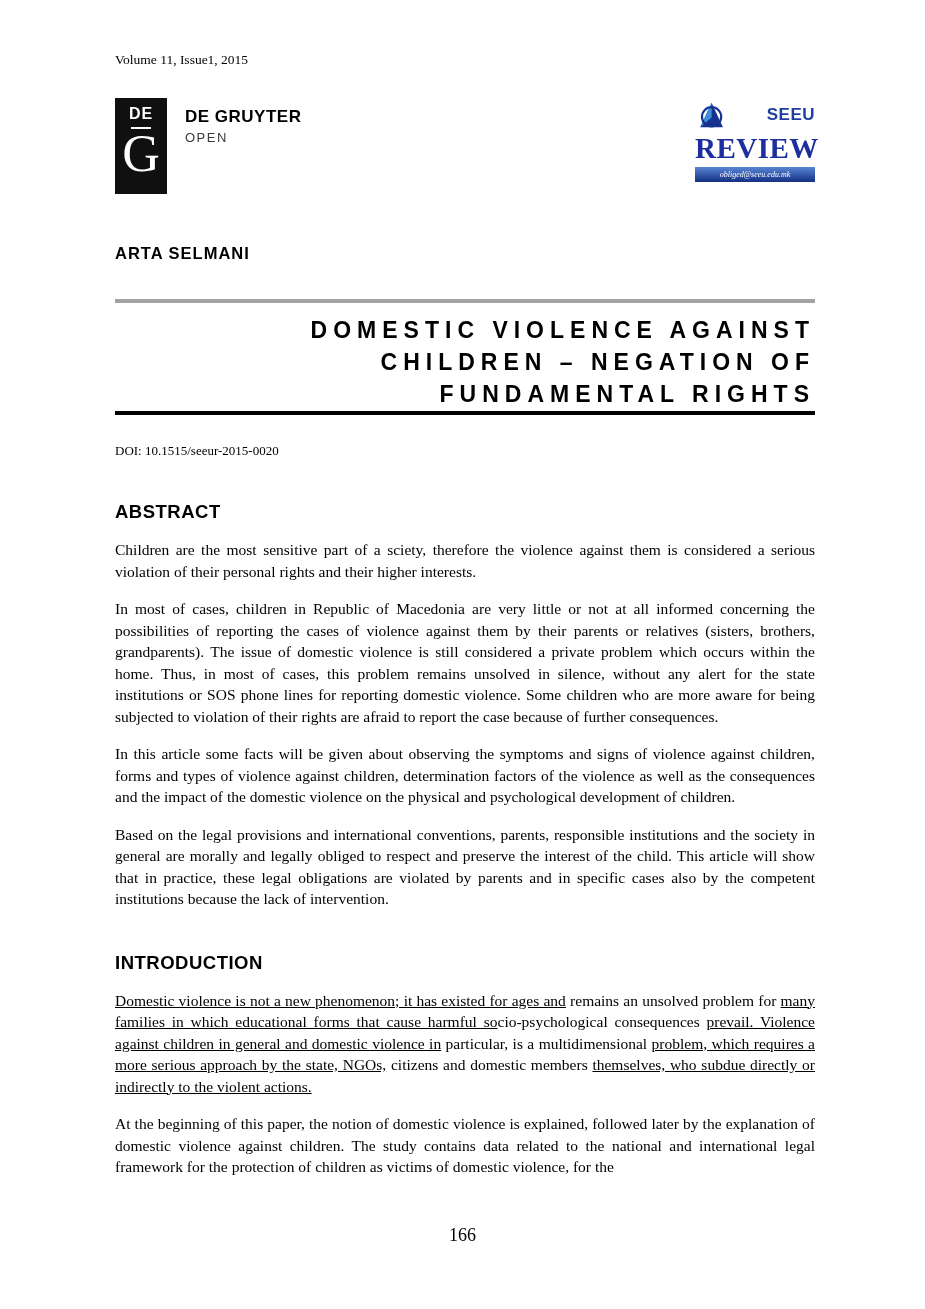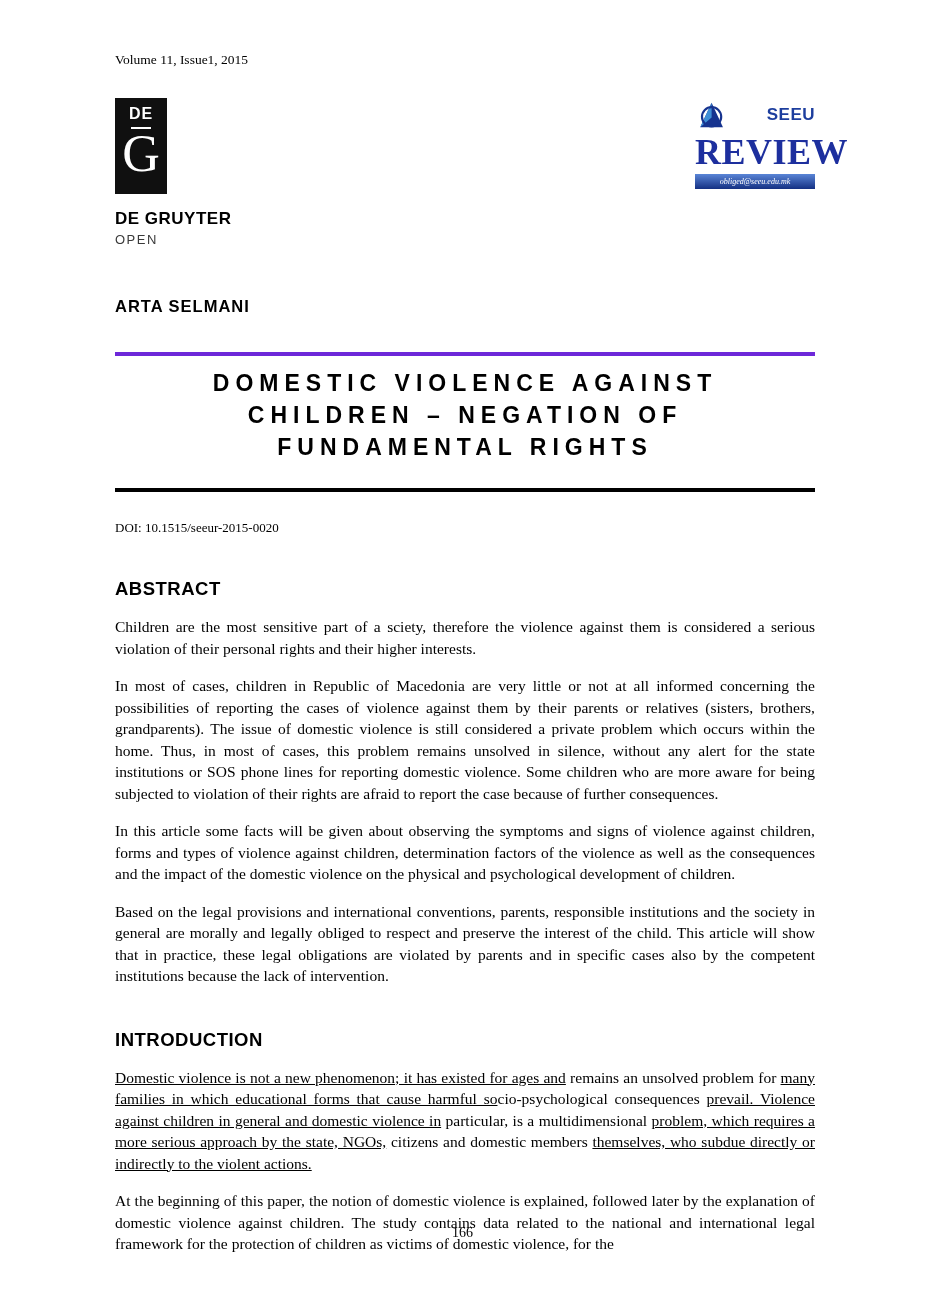--- a/index.html
+++ b/index.html
@@ -17,56 +17,56 @@
   .runhead {
     display:flex; justify-content:space-between; align-items:baseline;
     font-size:13.5px;
   }
   .runhead sup { font-size:9px; }
   
   .logo-row {
     margin-top:30px;
     display:flex; justify-content:space-between; align-items:flex-start;
   }
-  .dg { display:flex; gap:6px;flex-direction:column; }
+  .dg { display:flex; gap:18px; }
   .dg-box {
     width:52px; height:96px; background:#101010; color:#fff;
     display:flex; flex-direction:column; align-items:center;
     box-sizing:border-box; padding-top:7px;
   }
   .dg-de { font-family:"Liberation Sans", sans-serif; font-weight:bold; font-size:16px; letter-spacing:1px; }
   .dg-rule { width:20px; height:2px; background:#fff; margin:4px 0 1px; }
   .dg-g { font-family:"Liberation Serif", serif; font-size:52px; line-height:1.0; margin-top:-2px; }
   .dg-text { padding-top:9px; font-family:"Liberation Sans", sans-serif; }
   .dg-name { font-weight:bold; font-size:17px; letter-spacing:0.5px; }
   .dg-open { font-size:13px; color:#3a3a3a; margin-top:3px; letter-spacing:1.5px; }
   .seeu { width:120px; }
   .seeu-top { display:flex; align-items:center; gap:6px; }
   .seeu-name { font-family:"Liberation Sans", sans-serif; font-weight:bold; font-size:17px; color:#1d3e9e; letter-spacing:0.5px;margin-left:36px; }
-  .seeu-review { font-family:"Liberation Serif", serif; font-weight:bold; color:#1d2f9e; font-size:36px; line-height:1; margin-top:2px; letter-spacing:0.5px; }
+  .seeu-review { font-family:"Liberation Serif", serif; font-weight:bold; color:#1d2f9e; font-size:29px; line-height:1; margin-top:2px; letter-spacing:0.5px; }
   .seeu-bar {
     margin-top:4px; height:15px;
     background:linear-gradient(180deg,#5a85d6,#143083);
     color:#fff; font-size:8px; font-style:italic;
     text-align:center; line-height:15px;
     font-family:"Liberation Serif", serif;
   }
   
   .author {
     margin-top:50px;
     font-family:"Liberation Sans", sans-serif;
     font-weight:bold; font-size:16.5px; letter-spacing:1px;
   }
   
   .title-block {
     margin-top:36px;
-    border-top:4px solid #6d28d9;
+    border-top:4px solid #a3a3a3;
     border-bottom:4px solid #000;
-    padding:11px 0 25px;
-    text-align:center;
+    padding:11px 0 1px;
+    text-align:right;
   }
   .title-line {
     display:block;
     font-family:"Liberation Sans", sans-serif;
     font-weight:bold; font-size:23px; line-height:32px;
     letter-spacing:6px;
   }
   .doi { margin-top:28px; font-size:13px; }
   .section-heading {
     margin-top:42px;
@@ -74,21 +74,21 @@
     font-weight:bold; font-size:18.5px; letter-spacing:0.5px;
   }
   .para {
     margin:16px 0 0;
     font-size:15.5px; line-height:21.5px;
     text-align:justify;
   }
   .u { text-decoration:underline; }
   .page-number {
     position:absolute; left:0; right:0; top:1225px;
-    text-align:center; font-size:14px;
+    text-align:center; font-size:18px;
   }
 </style>
 </head>
 <body>
 
 <div class="sheet">
 
   <div class="runhead">
     <div>Volume 11, Issue1, 2015</div>
   </div>

